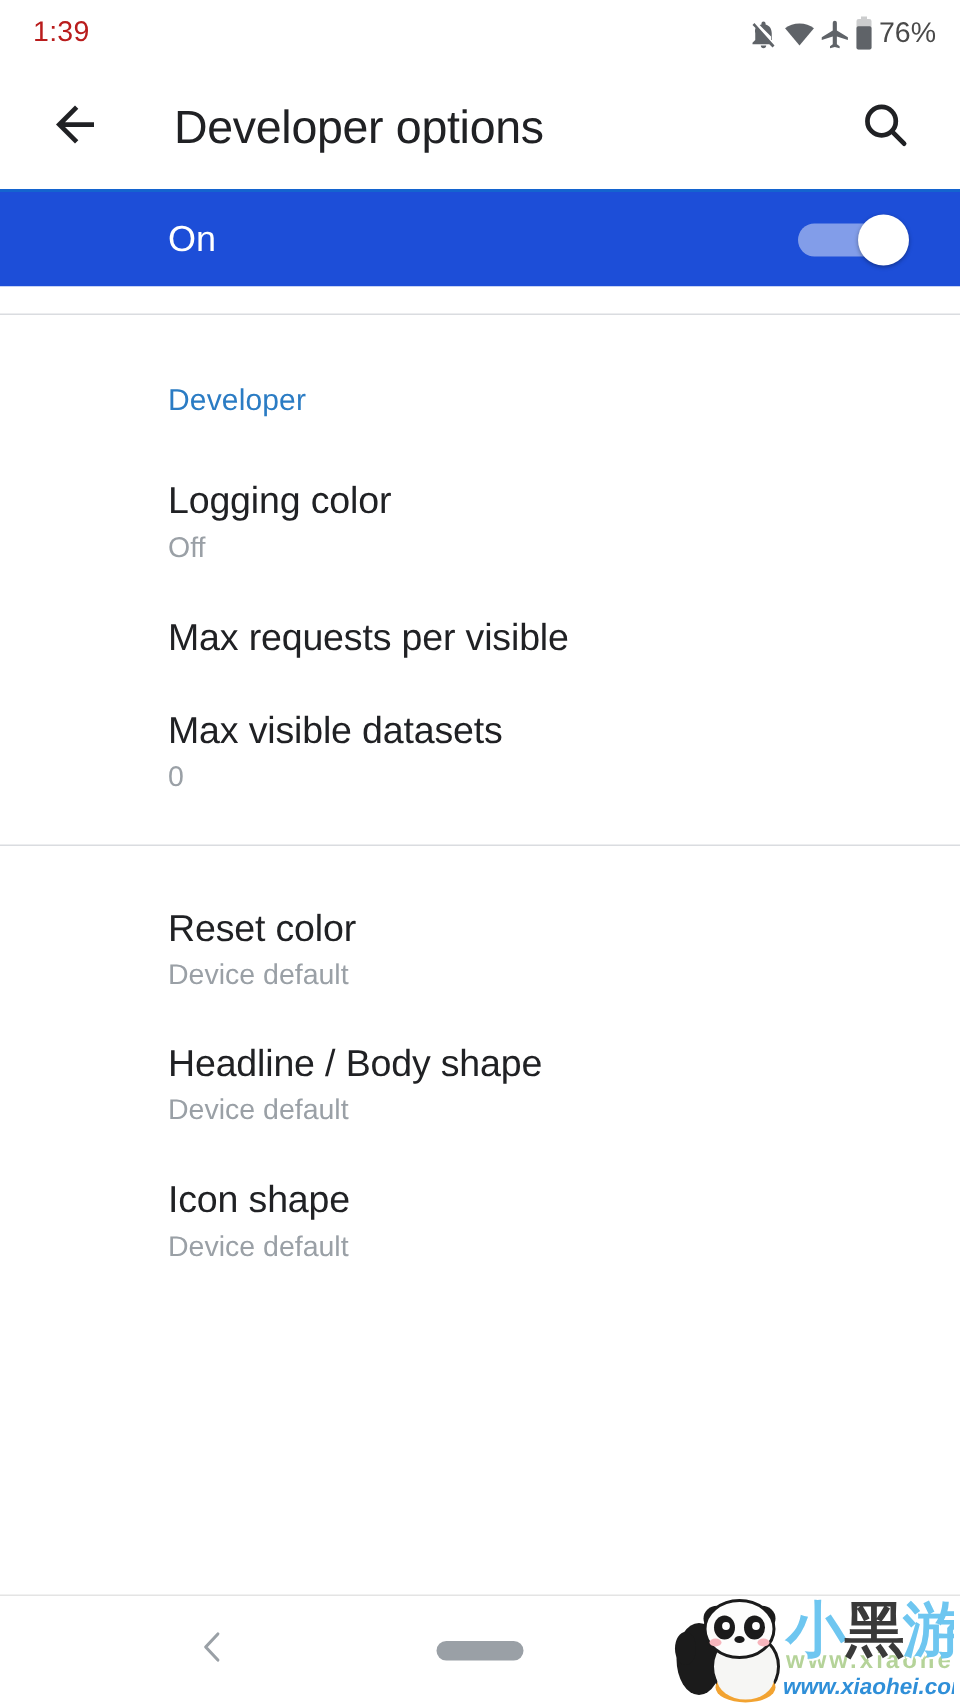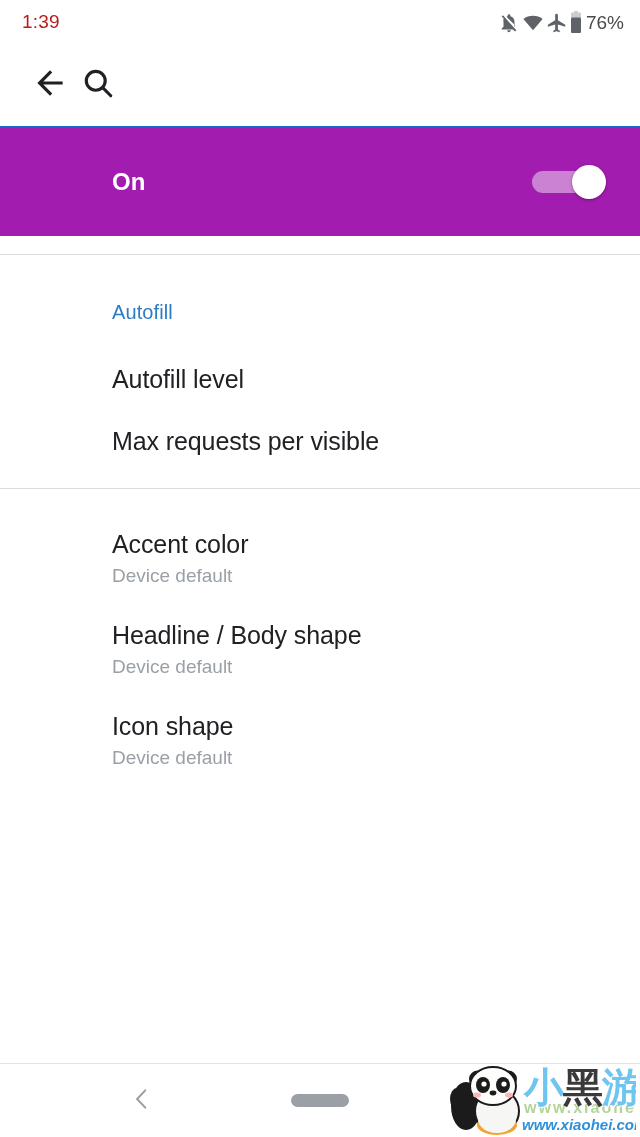--- a/index.html
+++ b/index.html
@@ -63,28 +63,27 @@
   }
   .search-btn {
     width:48px; height:48px;
     display:flex; align-items:center; justify-content:center;
     cursor:pointer;
     flex:0 0 auto;
   }
 
   
   .master-banner {
-    height:110px;
-    background:#a21caf;
+    height:65px;
+    background:#1d4ed8;
     display:flex;
     align-items:center;
     justify-content:space-between;
     padding:0 34px 0 112px;
     border-top:2px solid #1464cf;
-    font-weight:bold;
   }
   .master-label {
     font-size:24px;
     color:#ffffff;
   }
   .switch {
     position:relative;
     width:74px;
     height:34px;
     flex:0 0 auto;
@@ -239,20 +238,21 @@
 </div>
 
 <div class="toolbar">
   <div class="back-btn">
     <span>
       <svg width="38" height="38" viewBox="0 0 24 24" fill="#202124">
         <path d="M20 11H7.8l5.6-5.6L12 4l-8 8 8 8 1.4-1.4L7.8 13H20v-2z"></path>
       </svg>
     </span>
   </div>
+  <div class="toolbar-title">Developer options</div>
   <div class="search-btn">
     <span>
       <svg width="36" height="36" viewBox="0 0 24 24" fill="none" stroke="#202124" stroke-width="2.1">
         <circle cx="10.5" cy="10.5" r="6.3"></circle>
         <path d="M15.3 15.3 20.5 20.5" stroke-linecap="round"></path>
       </svg>
     </span>
   </div>
 </div>
 
@@ -261,41 +261,46 @@
   <div class="switch">
     <div class="track"></div>
     <div class="thumb"></div>
   </div>
 </div>
 
 <div class="gap-band"></div>
 <div class="divider"></div>
 
 <div class="section">
-  <div class="section-header">Autofill</div>
+  <div class="section-header">Developer</div>
 
   <div class="list-item first">
-    <div class="item-title">Autofill level</div>
+    <div class="item-title">Logging color</div>
+    <div class="item-sub">Off</div>
   </div>
 
   <div class="list-item">
     <div class="item-title">Max requests per visible</div>
   </div>
 
+  <div class="list-item">
+    <div class="item-title">Max visible datasets</div>
+    <div class="item-sub">0</div>
+  </div>
 
 
   <div class="section-pad-bottom"></div>
 </div>
 
 <div class="divider"></div>
 
 <div class="section">
 
   <div class="list-item first">
-    <div class="item-title">Accent color</div>
+    <div class="item-title">Reset color</div>
     <div class="item-sub">Device default</div>
   </div>
 
   <div class="list-item">
     <div class="item-title">Headline / Body shape</div>
     <div class="item-sub">Device default</div>
   </div>
 
   <div class="list-item">
     <div class="item-title">Icon shape</div>

